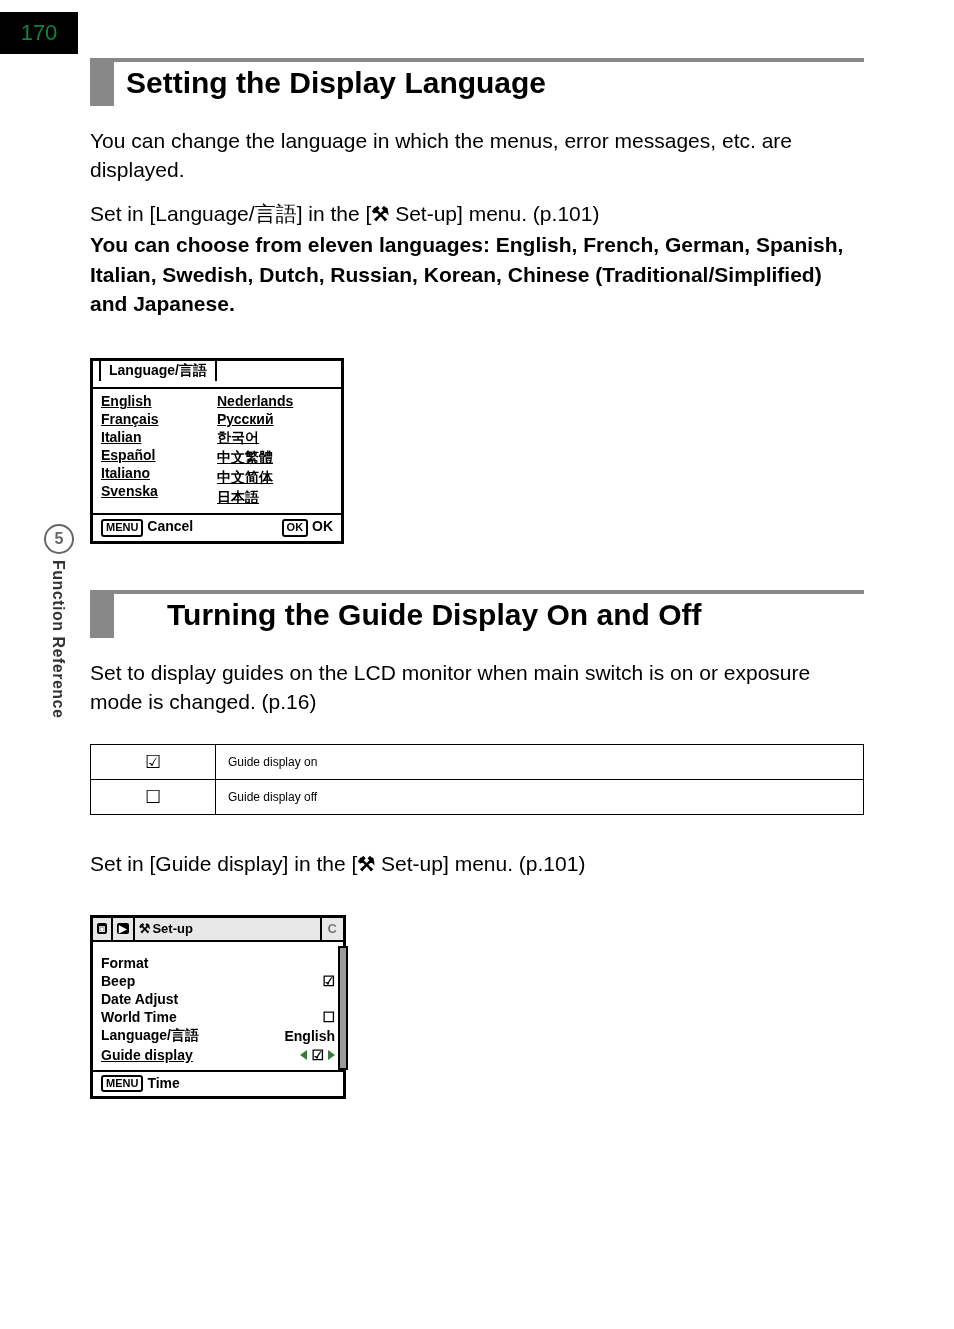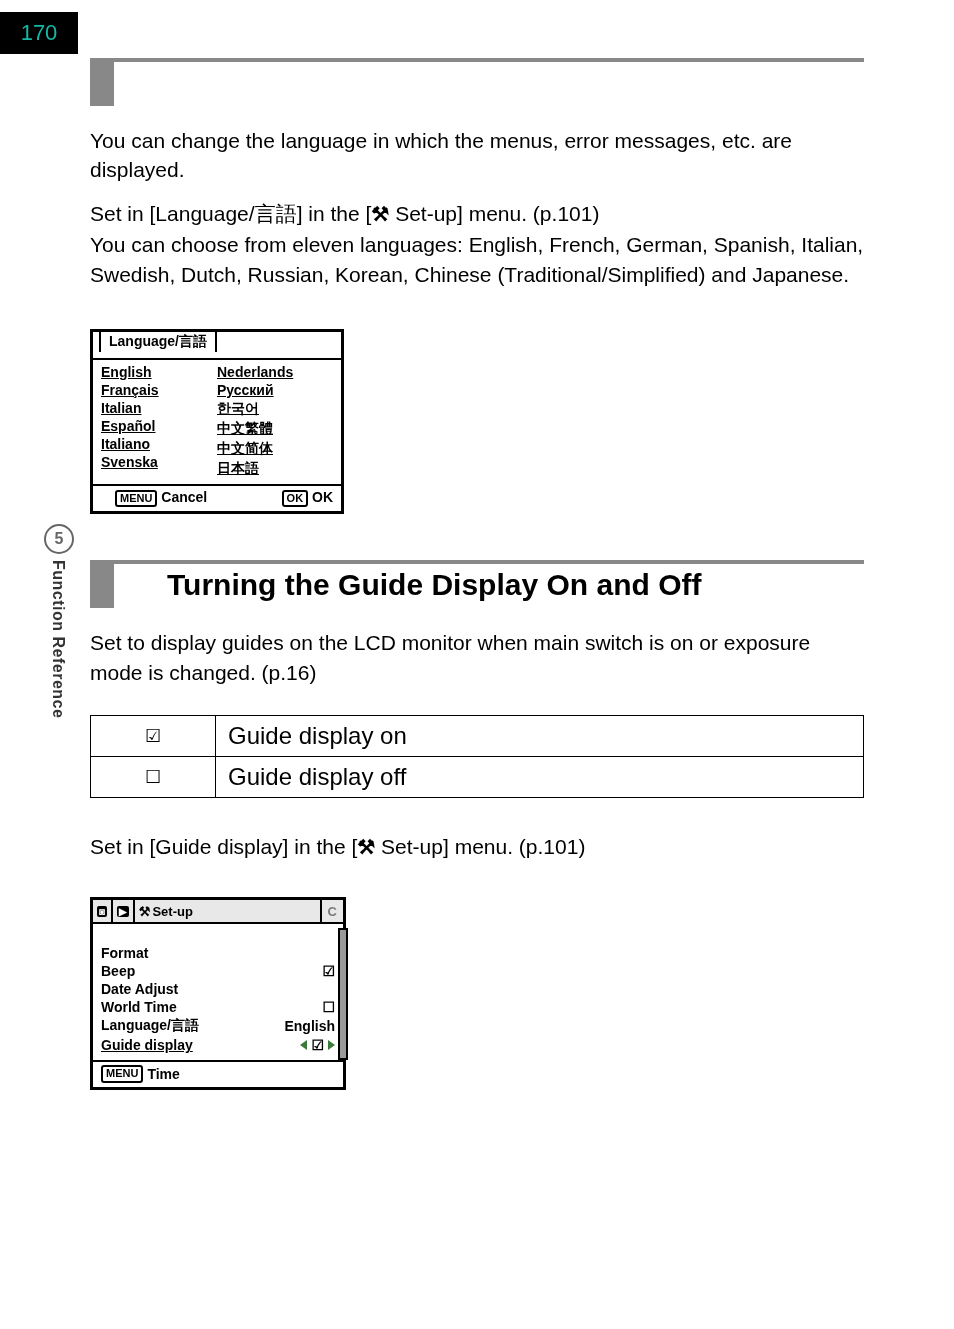--- a/index.html
+++ b/index.html
@@ -9,21 +9,21 @@
     font-family: Arial, Helvetica, sans-serif;
     color: #000;
     background: #fff;
     position: relative;
   }
   .page-tab {
     position: absolute;
     top: 12px; left: 0;
     width: 78px; height: 42px;
     background: #000;
-    color: #14b8a6;
+    color: #15803d;
     font-size: 22px;
     display: flex;
     align-items: center;
     justify-content: center;
   }
   .side-tab {
     position: absolute;
     left: 44px;
     top: 524px;
     width: 28px;
@@ -129,21 +129,21 @@
     font-size: 14px;
     font-weight: bold;
     white-space: nowrap;
     text-decoration: underline;
   }
   .lang-col .selected { text-decoration: underline; }
   .lang-footer {
     border-top: 2px solid #000;
     display: flex;
     justify-content: space-between;
-    padding: 3px 8px 4px 22px;
+    padding: 3px 8px 4px 8px;
     font-size: 14px;
     font-weight: bold;
     gap: 10px;
   }
   .btn-cap {
     border: 2px solid #000;
     border-radius: 3px;
     padding: 0 3px;
     font-size: 11px;
     display: inline-block;
@@ -153,21 +153,21 @@
   
   .sec2 { margin-top: 46px; gap: 41px; }
   .guide-table {
     width: 100%;
     border-collapse: collapse;
     margin-top: 28px;
   }
   .guide-table td {
     border: 1px solid #000;
     padding: 6px 12px;
-    font-size: 24px;
+    font-size: 12px;
     vertical-align: middle;
   }
   .guide-table td.icon {
     width: 100px;
     text-align: center;
     font-size: 18px;
   }
 
   
   .setup-box {
@@ -194,21 +194,21 @@
     gap: 2px;
   }
   .setup-tabs .t.last {
     border-right: none;
     margin-left: auto;
     border-left: 2px solid #000;
     padding: 1px 6px;
     color: #7a7a7a;
   }
   .setup-body {
-    padding: 20px 6px 6px 6px;
+    padding: 12px 6px 6px 6px;
     position: relative;
   }
   .setup-body::after {
     content: "";
     position: absolute;
     right: -5px; top: 4px;
     width: 6px; height: calc(100% - 8px);
     background: #9a9a9a;
     border: 2px solid #000;
   }
@@ -261,29 +261,30 @@
   <div class="side-circle">
     <span>5</span>
   </div>
   <span class="side-label">Function Reference</span>
 </div>
 
 <div class="content">
 
   <div class="sec-heading">
     <div class="bar"></div>
+    <h1>Setting the Display Language</h1>
   </div>
 
   <p class="body">You can change the language in which the menus, error messages, etc. are displayed.</p>
 
   <p class="body" style="margin-top:14px;">
     <span>Set in [Language/言語] in the [</span><span class="tool-icon">⚒</span><span> Set-up] menu. (p.101)</span>
   </p>
 
-  <p class="body" style="margin-top:2px;">You can choose from eleven languages: English, French, German, Spanish, Italian, Swedish, Dutch, Russian, Korean, Chinese (Traditional/Simplified) and Japanese.</p>
+  <p class="body" style="margin-top:2px;font-weight:bold;">You can choose from eleven languages: English, French, German, Spanish, Italian, Swedish, Dutch, Russian, Korean, Chinese (Traditional/Simplified) and Japanese.</p>
 
 
   <div class="lang-box">
     <div class="lang-tab">
       <div class="tab">Language/言語</div>
     </div>
     <div class="lang-cols">
       <div class="lang-col">
         <div class="selected">English</div>
         <div>Français</div>

